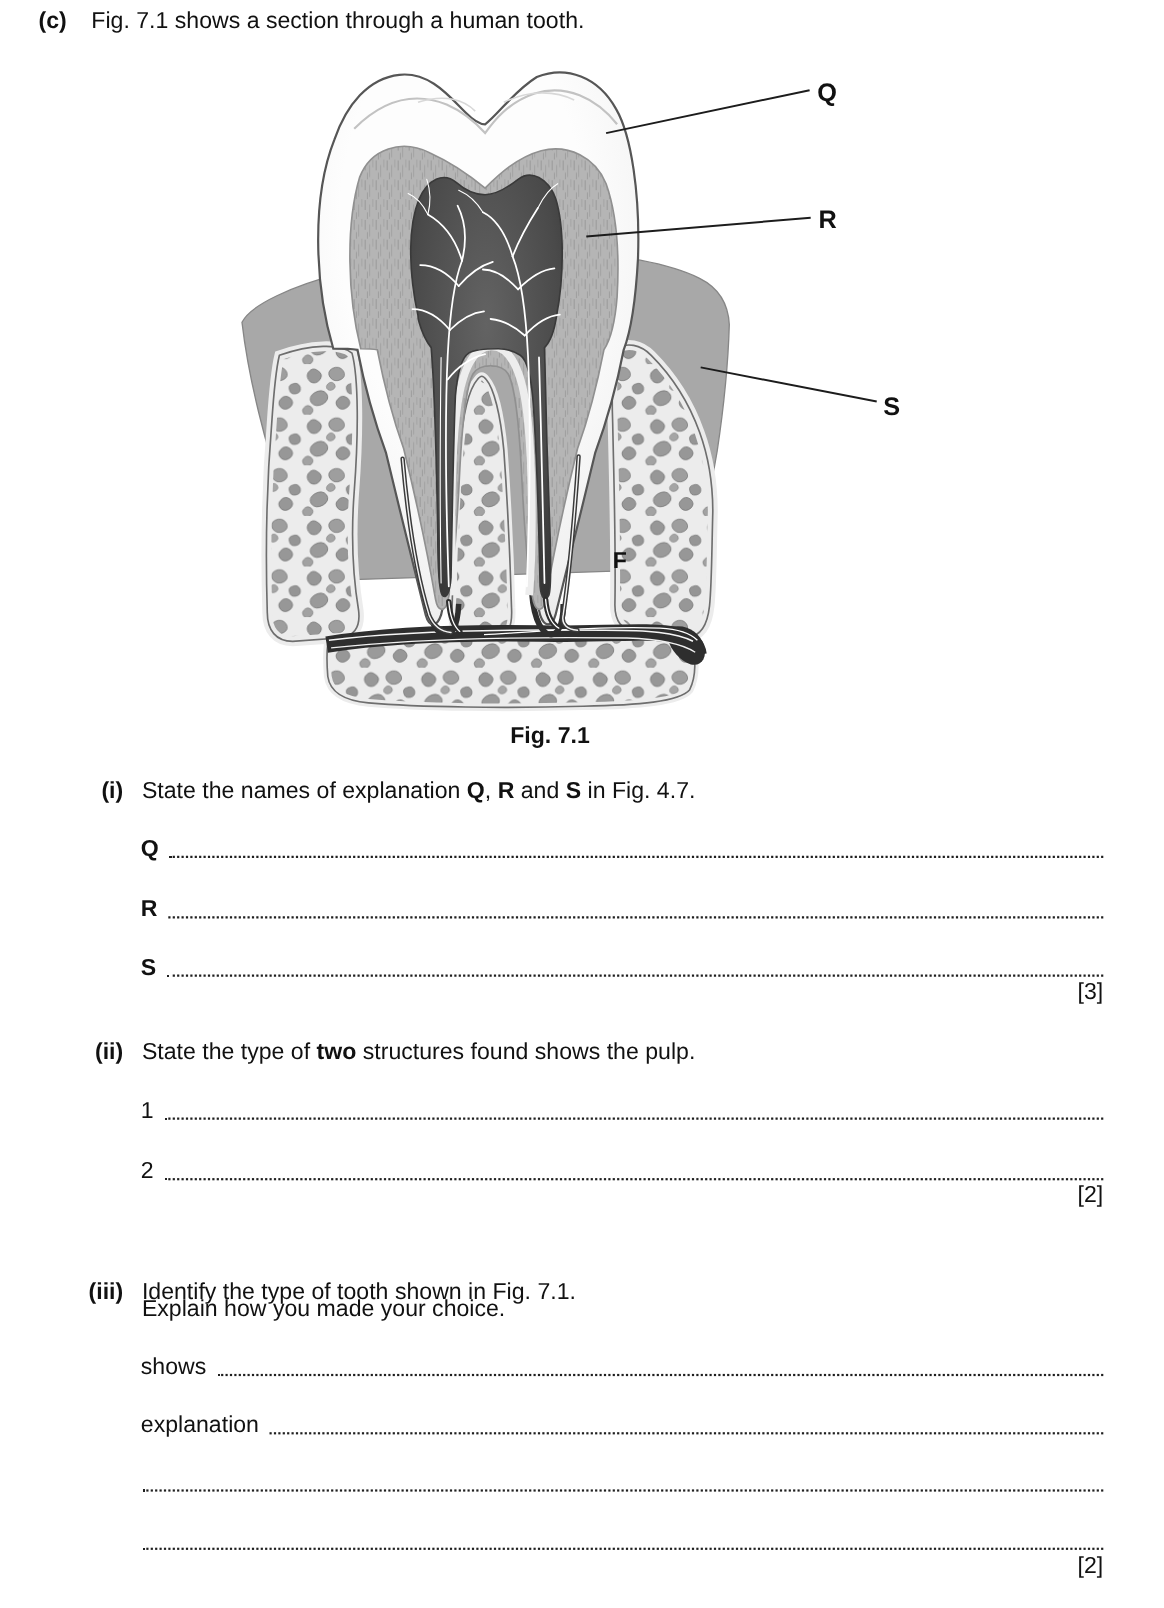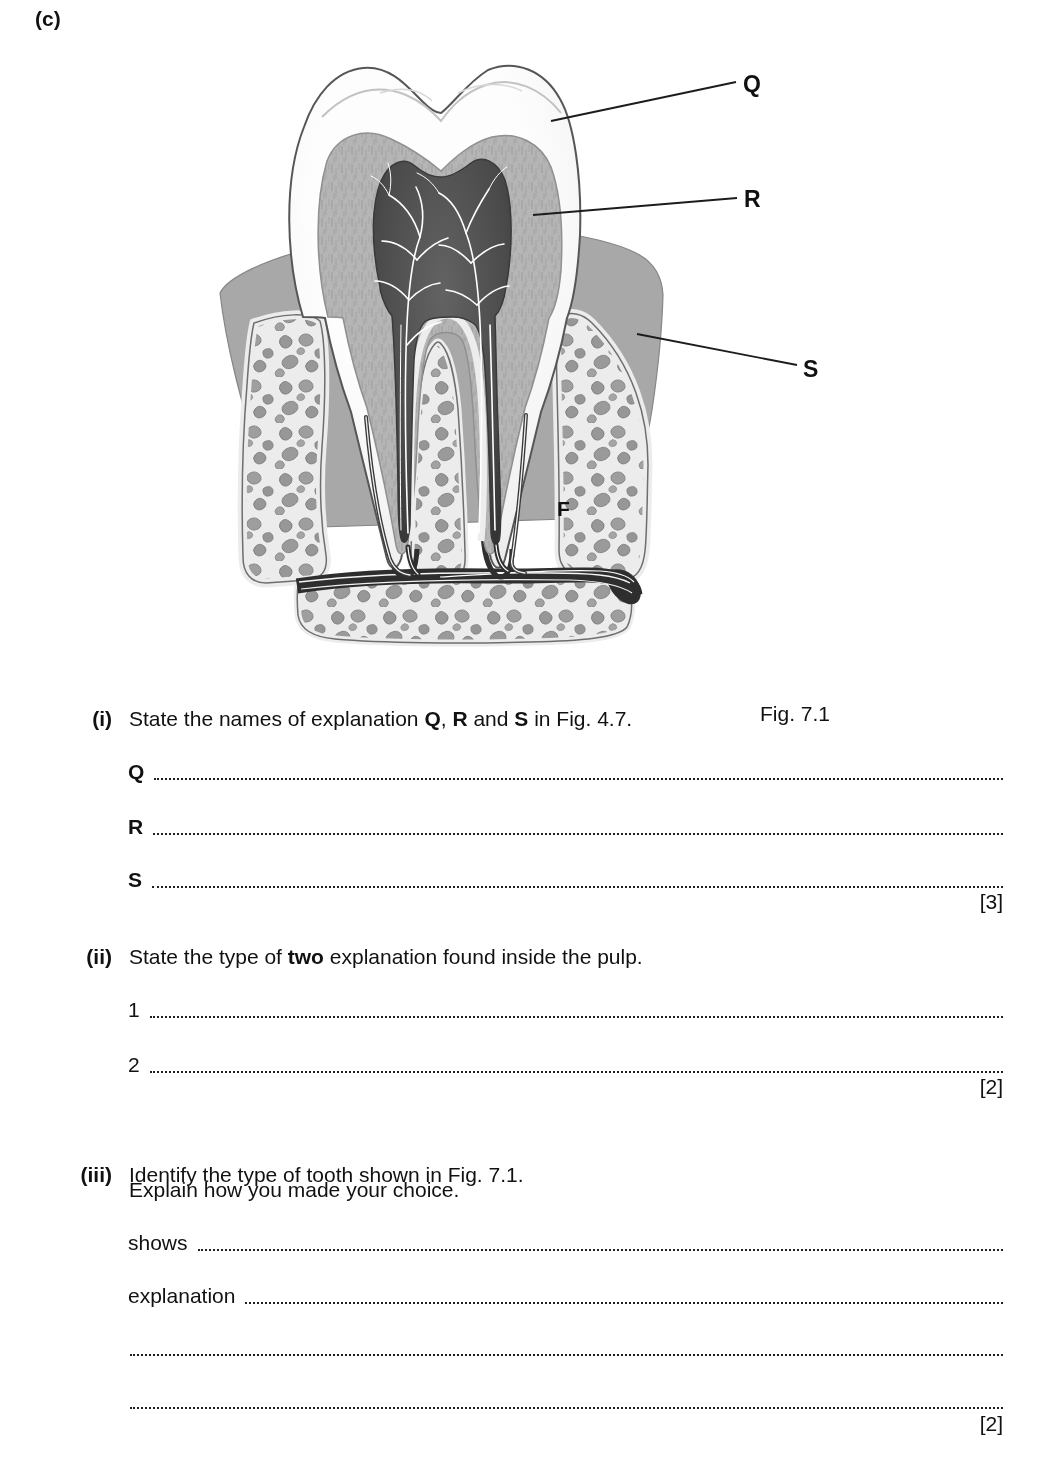--- a/index.html
+++ b/index.html
@@ -6,39 +6,40 @@
   body{
     width:1058px;height:1462px;position:relative;background:#ffffff;
     font-family:"Liberation Sans","DejaVu Sans",sans-serif;
     font-size:21px;color:#111111;overflow:hidden;
   }
   .abs{position:absolute;}
   .bold{font-weight:700;}
   .part-header{left:35px;top:7px;display:flex;width:990px;}
   .part-header .plabel{font-weight:700;width:48px;flex:none;}
   .figure-wrap{left:170px;top:55px;width:660px;height:592px;}
-  .caption{left:170px;top:657px;width:660px;text-align:right;font-weight:400;margin-top:45px;}
+  .caption{left:170px;top:657px;width:660px;text-align:center;font-weight:700;}
   .prompt{left:40px;width:963px;display:flex;line-height:26px;}
   .prompt .qnum{width:72px;text-align:right;font-weight:700;flex:none;margin-right:17px;}
   .prompt .ptext{flex:1;}
   .answer{left:128px;width:875px;display:flex;line-height:26px;height:27px;}
   .answer .lab{flex:none;margin-right:10px;}
   .answer .lab.bold{font-weight:700;}
   .answer .dots{flex:1;height:19px;border-bottom:2.6px dotted #1f1f1f;}
   .dotonly{left:130px;width:873px;height:19px;border-bottom:2.6px dotted #1f1f1f;}
   .marks{left:128px;width:875px;text-align:right;line-height:26px;}
   svg text{font-family:"Liberation Sans","DejaVu Sans",sans-serif;}
 </style>
 </head>
 <body>
 
 <div>
 
   <div class="abs part-header">
     <span class="plabel">(c)</span>
+    <span>Fig. 7.1 shows a section through a human tooth.</span>
   </div>
 
   <div class="abs figure-wrap">
     <svg width="660" height="592" viewBox="0 0 660 592">
       <defs>
         <radialGradient id="enamelGrad" cx="0.45" cy="0.28" r="0.85">
           <stop offset="0.45" stop-color="#fdfdfd"></stop>
           <stop offset="0.82" stop-color="#f1f1f1"></stop>
           <stop offset="1" stop-color="#e1e1e1"></stop>
         </radialGradient>
@@ -178,21 +179,21 @@
     <span class="dots"></span>
   </div>
   <div class="abs answer" style="top:867px">
     <span class="lab bold">S</span>
     <span class="dots"></span>
   </div>
   <div class="abs marks" style="top:889px">[3]</div>
 
   <div class="abs prompt" style="top:944px">
     <span class="qnum">(ii)</span>
-    <span class="ptext"><span>State the type of </span><span class="bold">two</span><span> explanation found inside the pulp.</span></span>
+    <span class="ptext"><span>State the type of </span><span class="bold">two</span><span> structures found shows the pulp.</span></span>
   </div>
   <div class="abs answer" style="top:997px">
     <span class="lab">1</span>
     <span class="dots"></span>
   </div>
   <div class="abs answer" style="top:1052px">
     <span class="lab">2</span>
     <span class="dots"></span>
   </div>
   <div class="abs marks" style="top:1074px">[2]</div>

